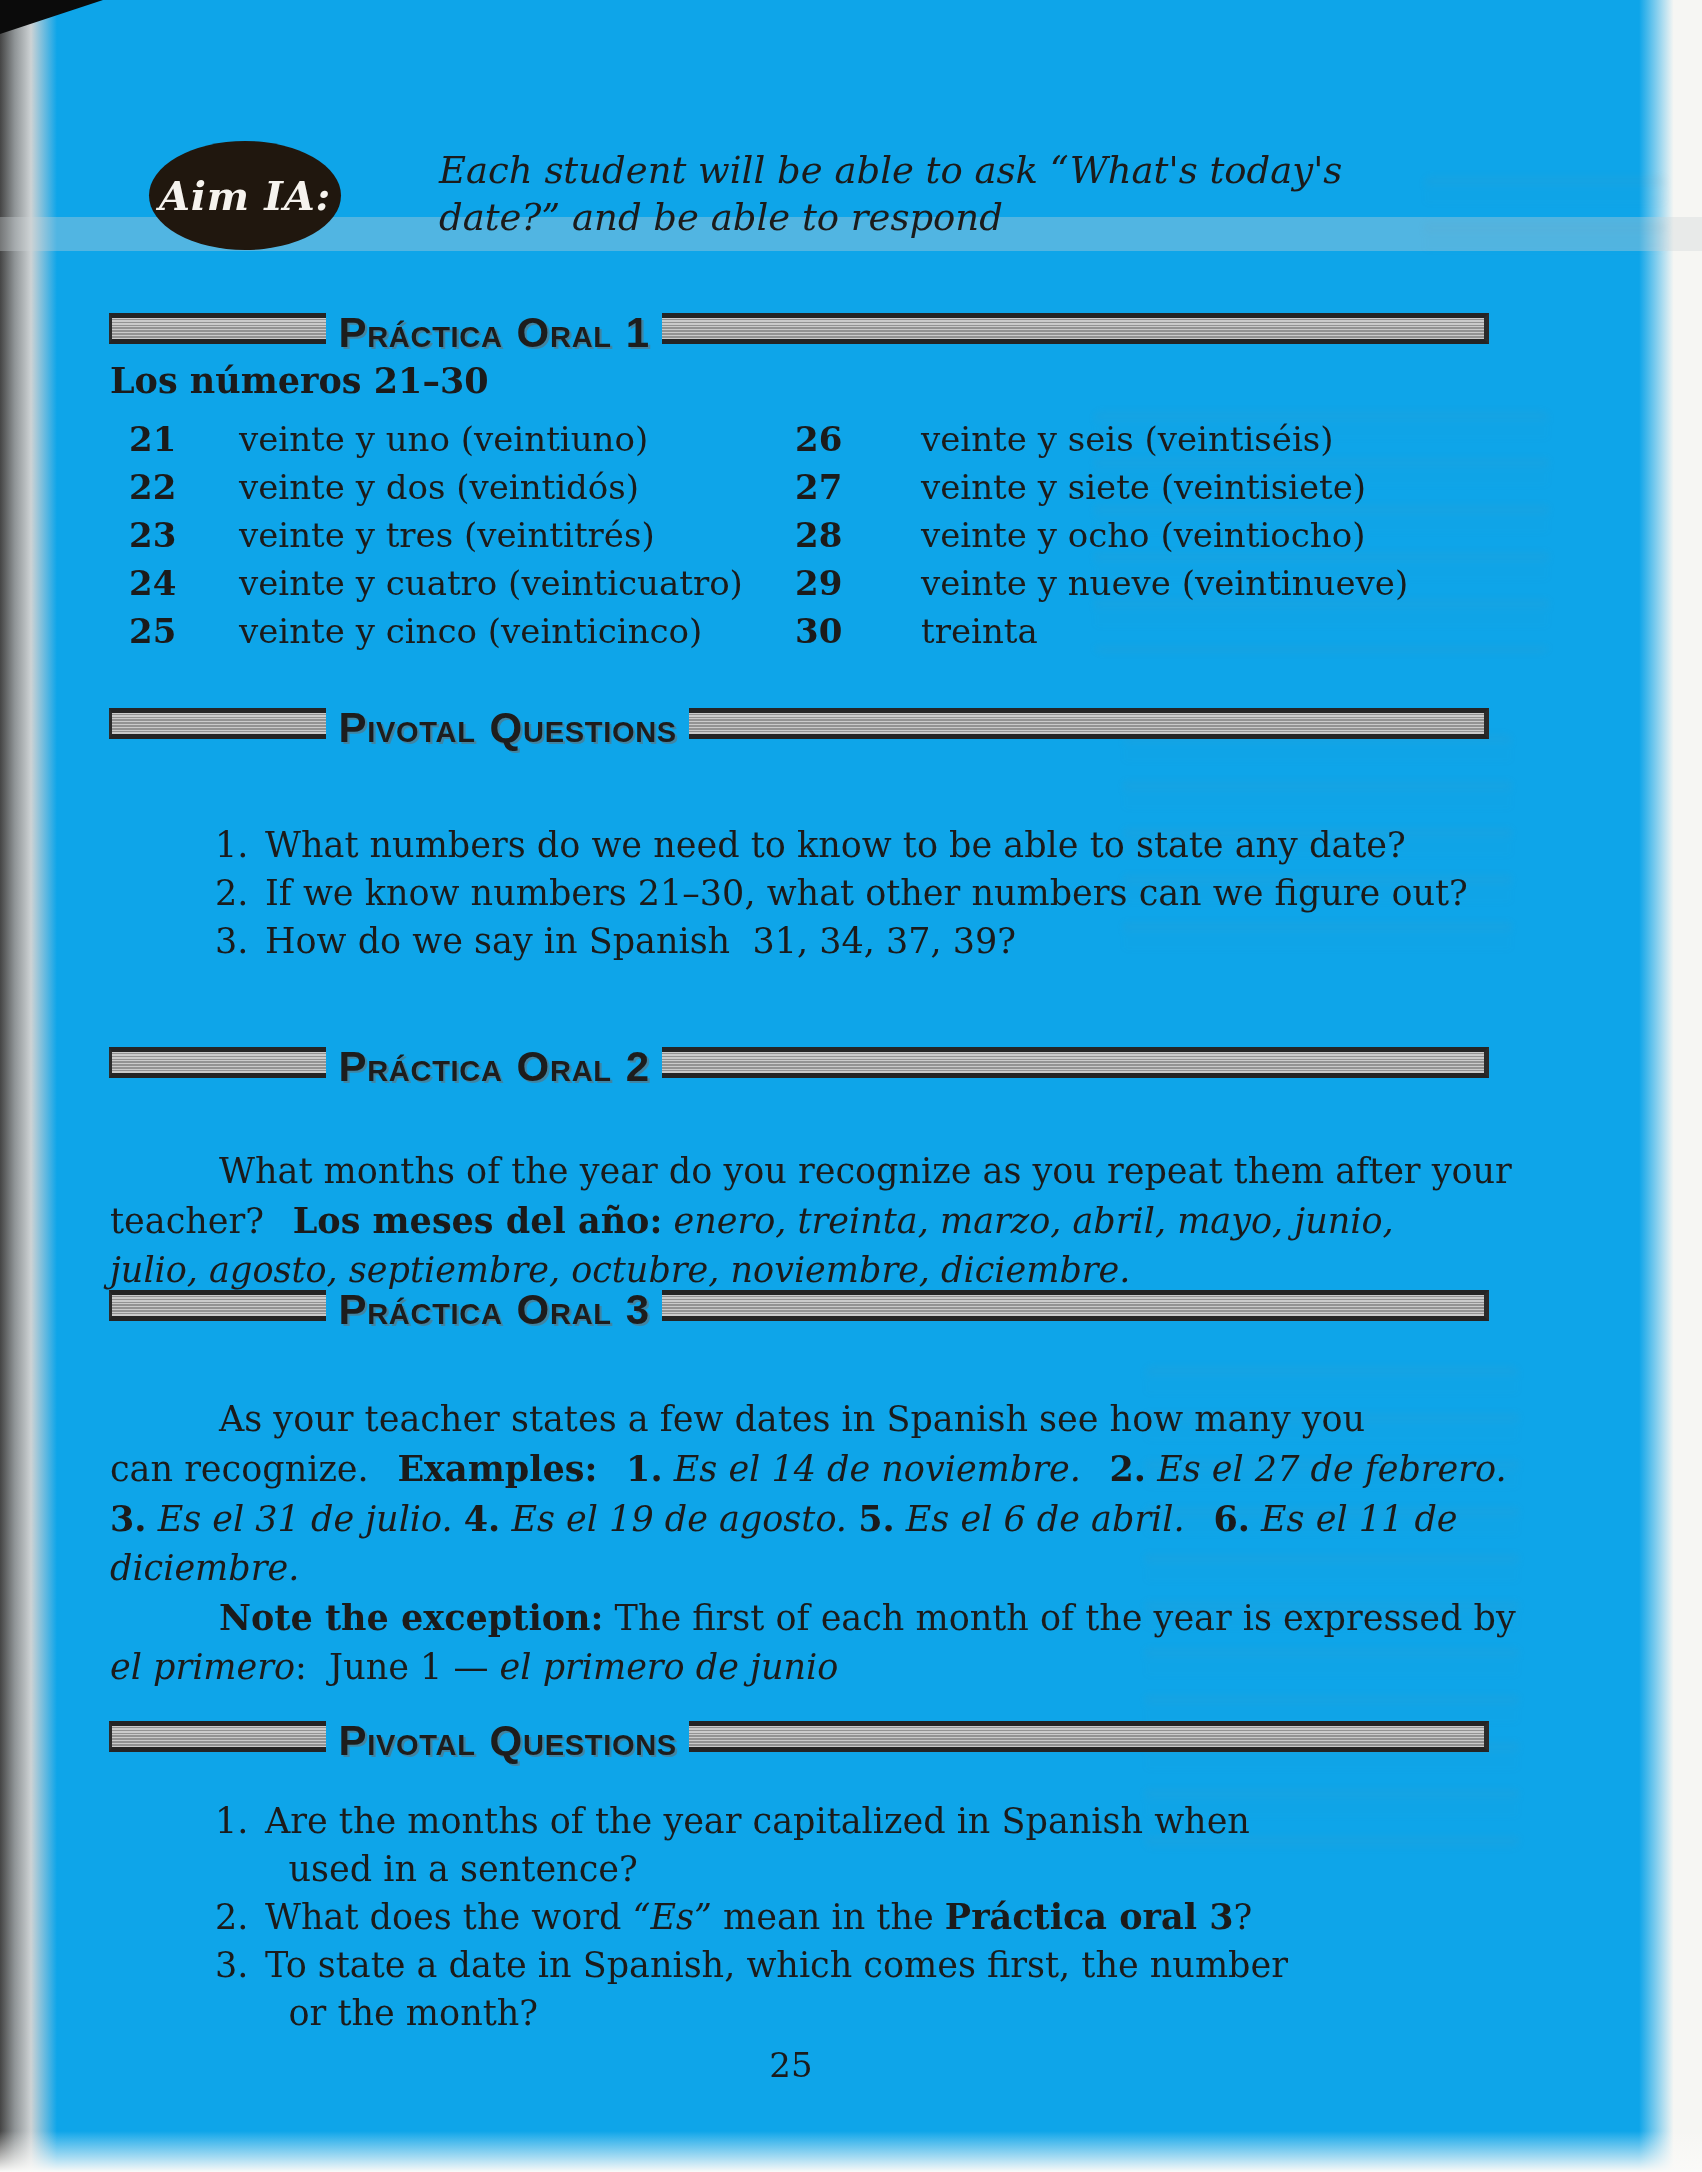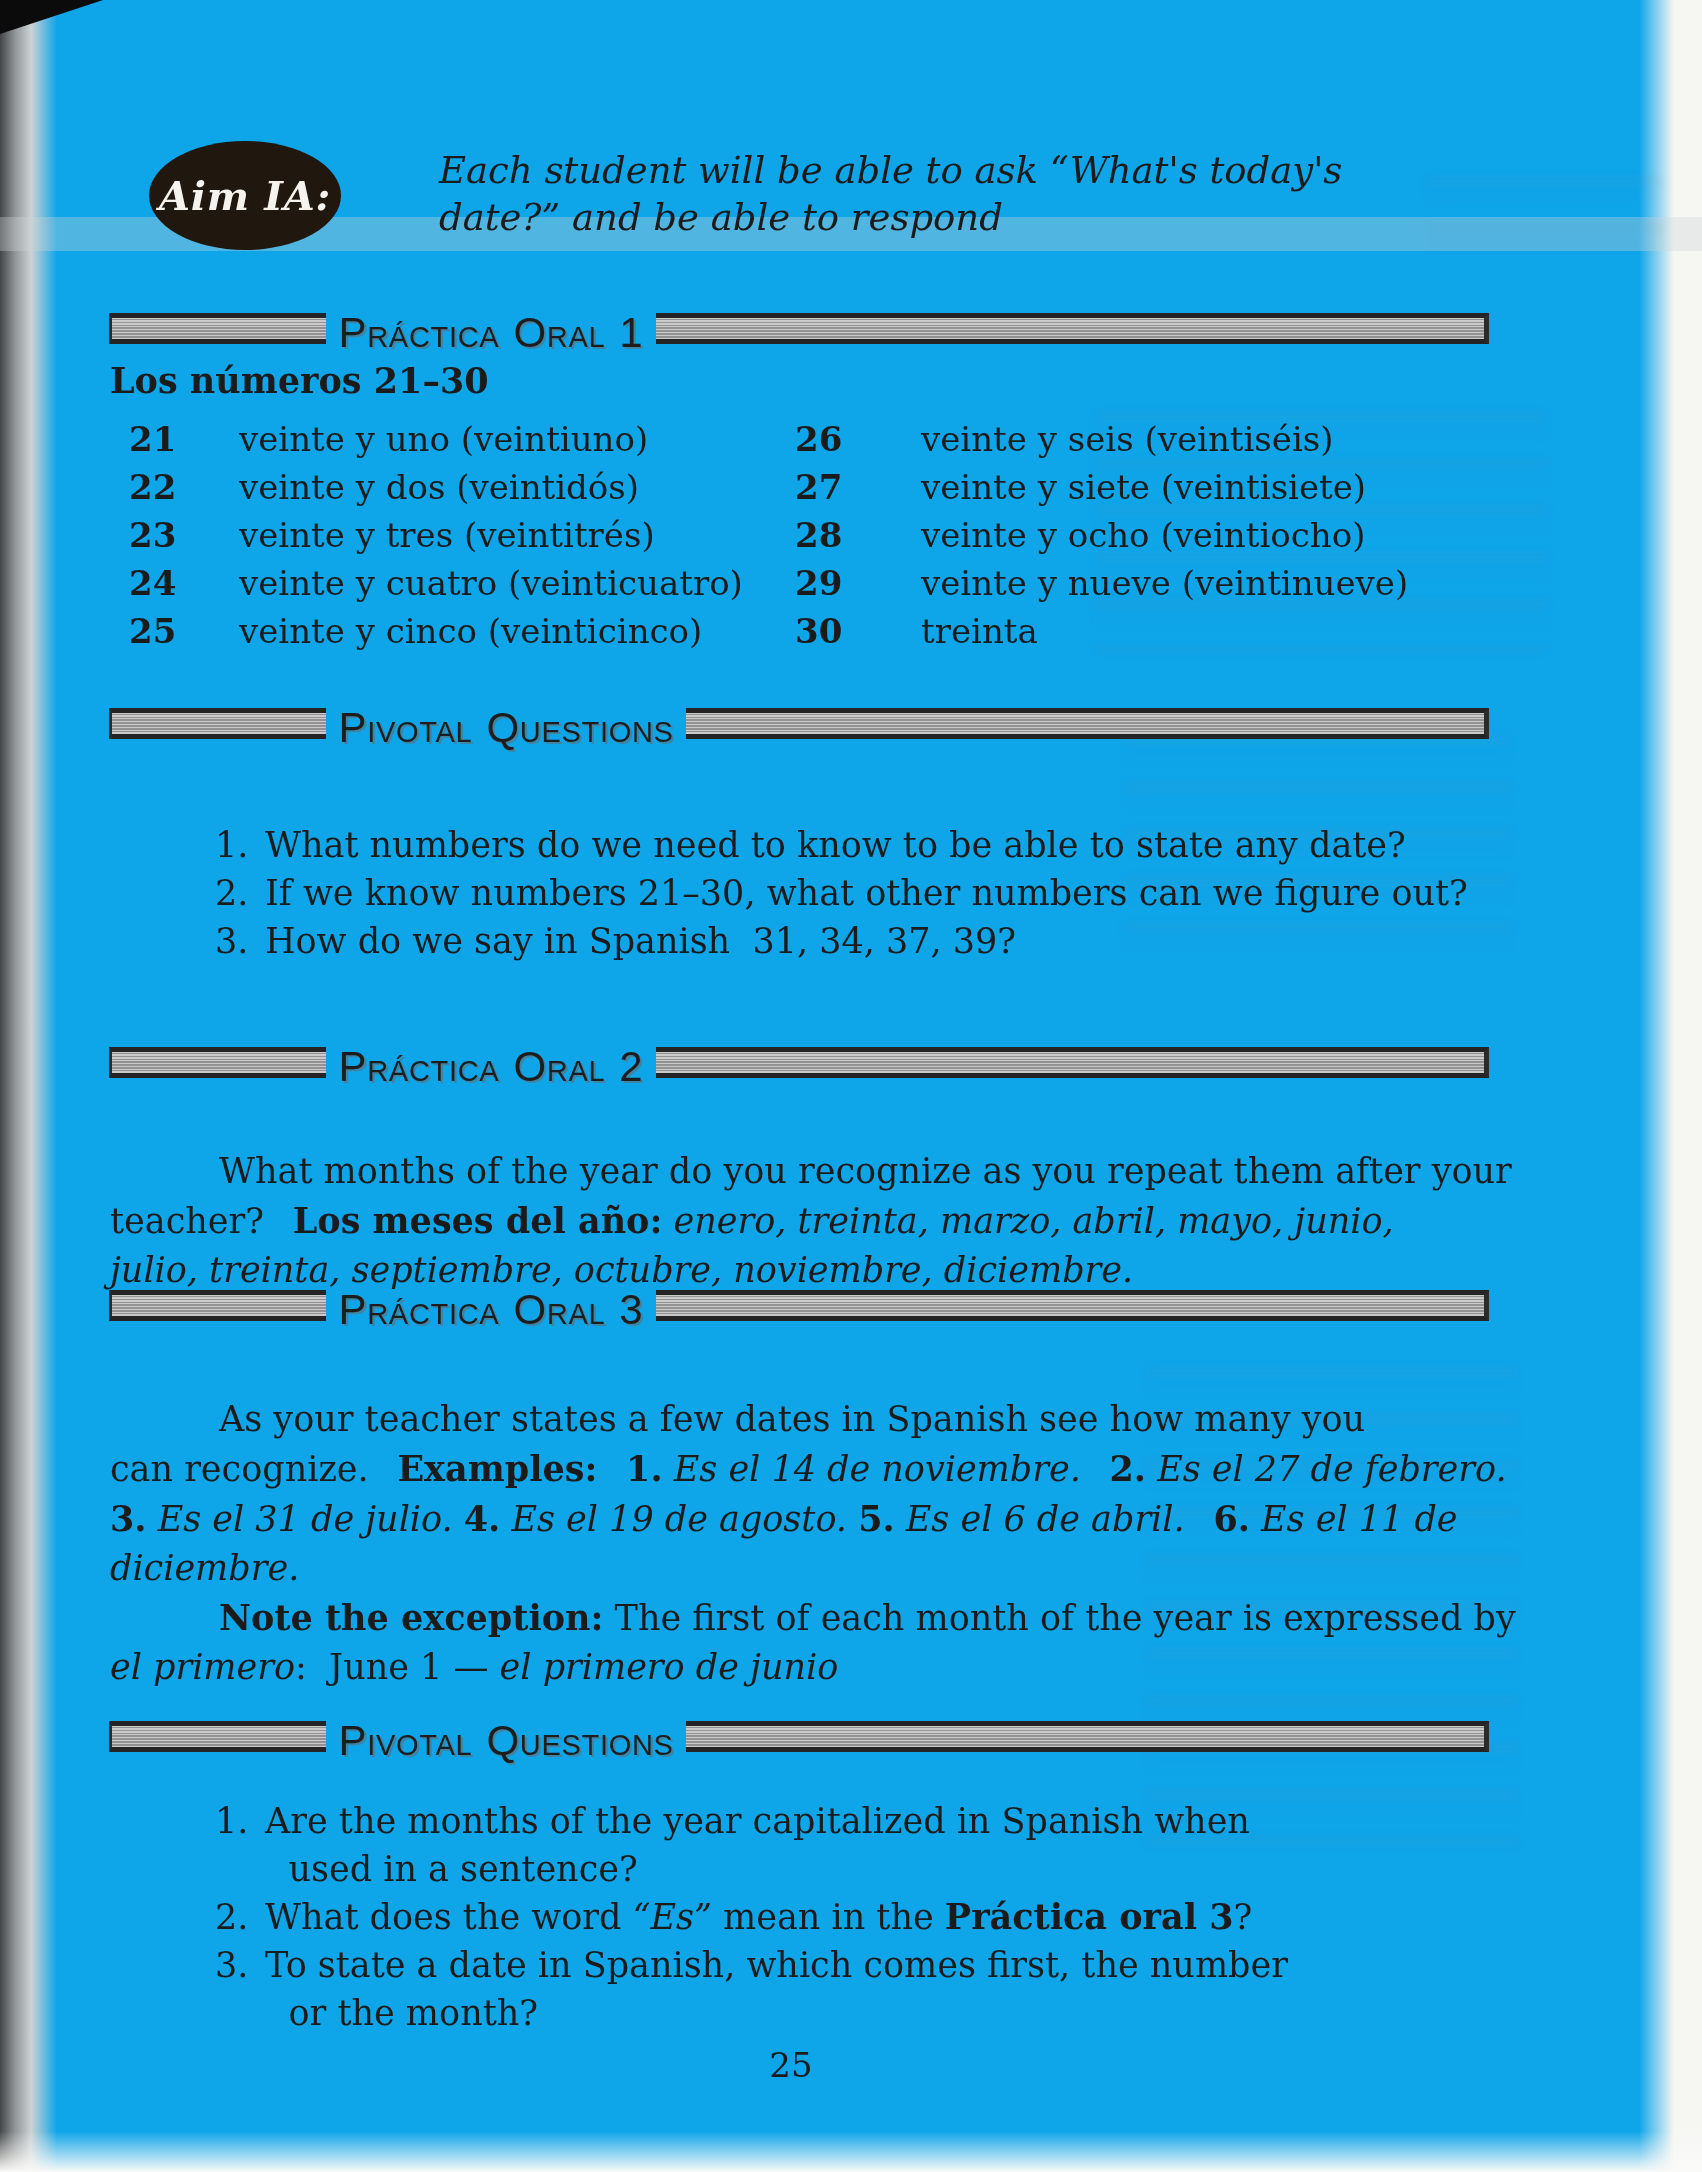--- a/index.html
+++ b/index.html
@@ -36,21 +36,21 @@
 
   
   .sect{position:absolute;left:109px;width:1380px;height:34px;display:flex;align-items:center;}
   .bar{height:31px;box-sizing:border-box;
     background:#aaaaaa;
     background-image:repeating-linear-gradient(0deg,rgba(255,255,255,0.38) 0 1.5px,rgba(0,0,0,0.14) 1.5px 2.9px);
     border-top:5.1px solid #242424;border-bottom:5.1px solid #242424;}
   .bar-left{width:217px;flex:none;border-left:3.7px solid #2b2b2b;}
   .bar-right{flex:1;border-right:5.1px solid #2b2b2b;}
   .htext{flex:none;display:flex;align-items:baseline;gap:14px;padding:0 12.5px;position:relative;top:5.1px;white-space:nowrap;}
-  .hw{display:inline-block;font-family:"Liberation Sans",sans-serif;font-weight:400;
+  .hw{display:inline-block;font-family:"Liberation Sans",sans-serif;font-weight:700;
     font-size:29px;letter-spacing:0.7px;color:#1d1d1d;line-height:1;
     text-shadow:2.2px 2.2px 0 rgba(105,105,105,0.55);}
   .hw::first-letter{font-size:42px;}
   .hnum{font-size:42px;}
 
   
   .numbers-title{position:absolute;left:110px;top:360px;font-size:35px;font-weight:700;}
   .numgrid{position:absolute;left:129px;top:415px;width:1380px;display:grid;
     grid-template-columns:110px 556px 126px 1fr;font-size:34px;line-height:48px;}
   .numgrid .num{font-weight:700;}
@@ -168,21 +168,21 @@
     <div class="bar bar-right"></div>
   </div>
 
   <div class="para para2">
     <div class="pline ind">What months of the year do you recognize as you repeat them after your</div>
     <div class="pline">
       <span>teacher?</span>
       <span class="bi gap">Los meses del año:</span>
       <span class="it">enero, treinta, marzo, abril, mayo, junio,</span>
     </div>
-    <div class="pline it">julio, treinta, septiembre, octubre, noviembre, diciembre.</div>
+    <div class="pline it">julio, agosto, septiembre, octubre, noviembre, diciembre.</div>
   </div>
 
   <div class="sect" style="top:1288px">
     <div class="bar bar-left"></div>
     <div class="htext">
       <span class="hw">PRÁCTICA</span>
       <span class="hw">ORAL</span>
       <span class="hw hnum">3</span>
     </div>
     <div class="bar bar-right"></div>

